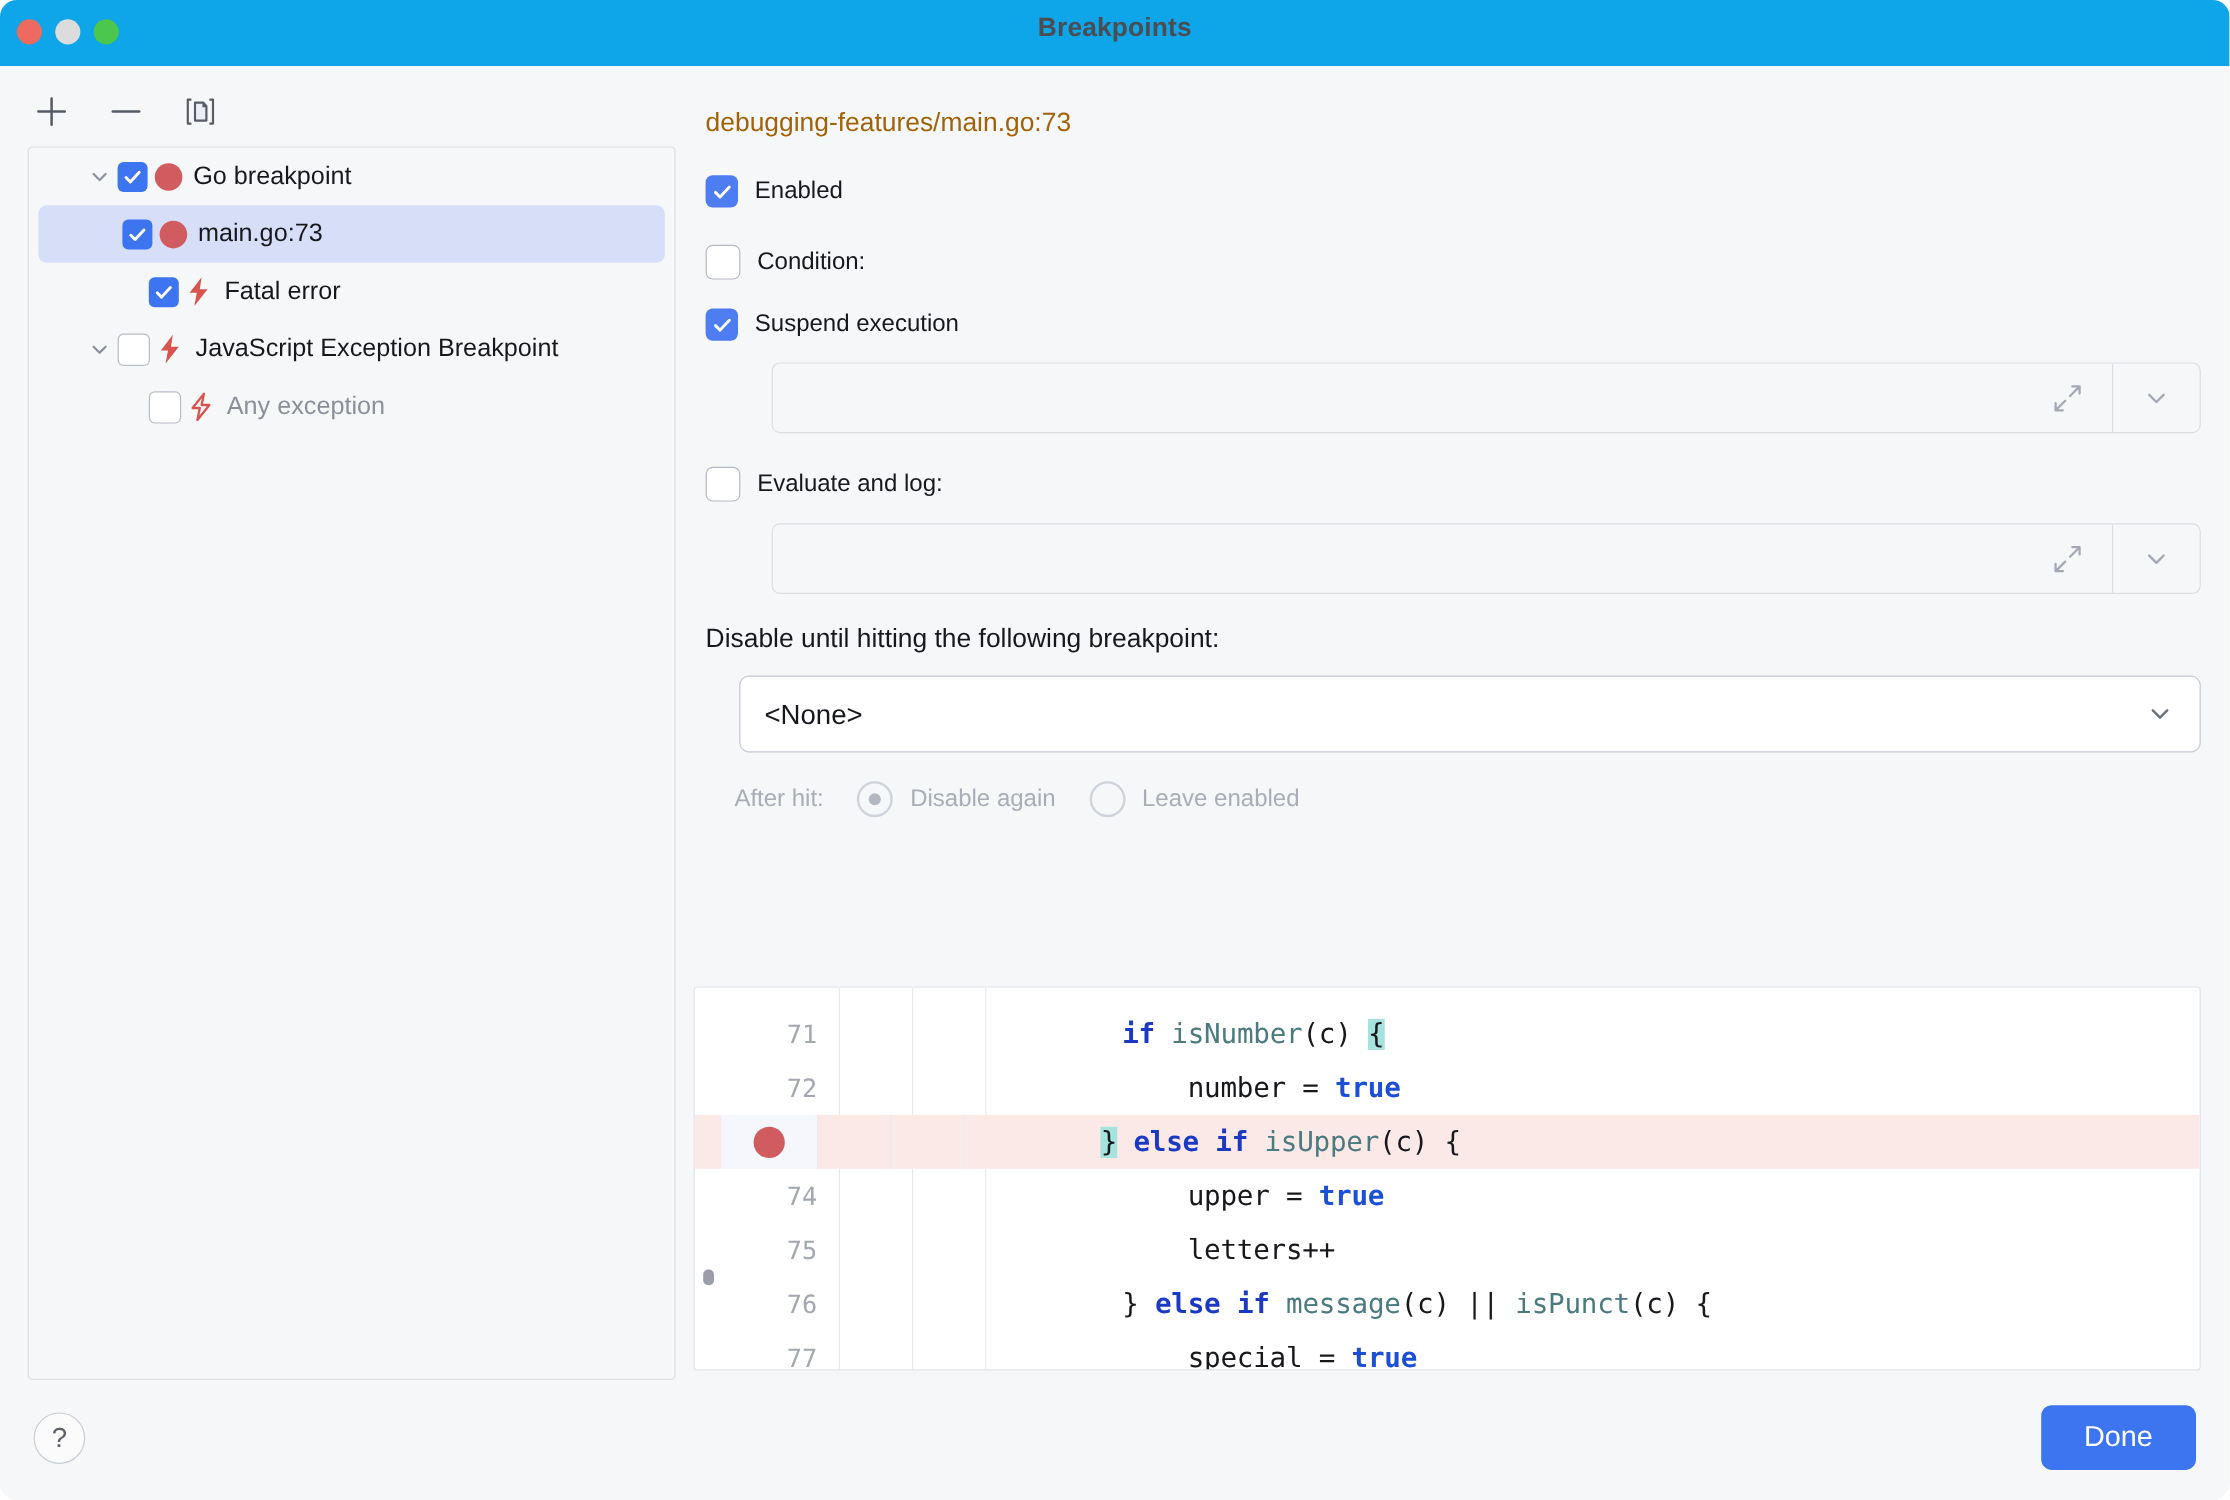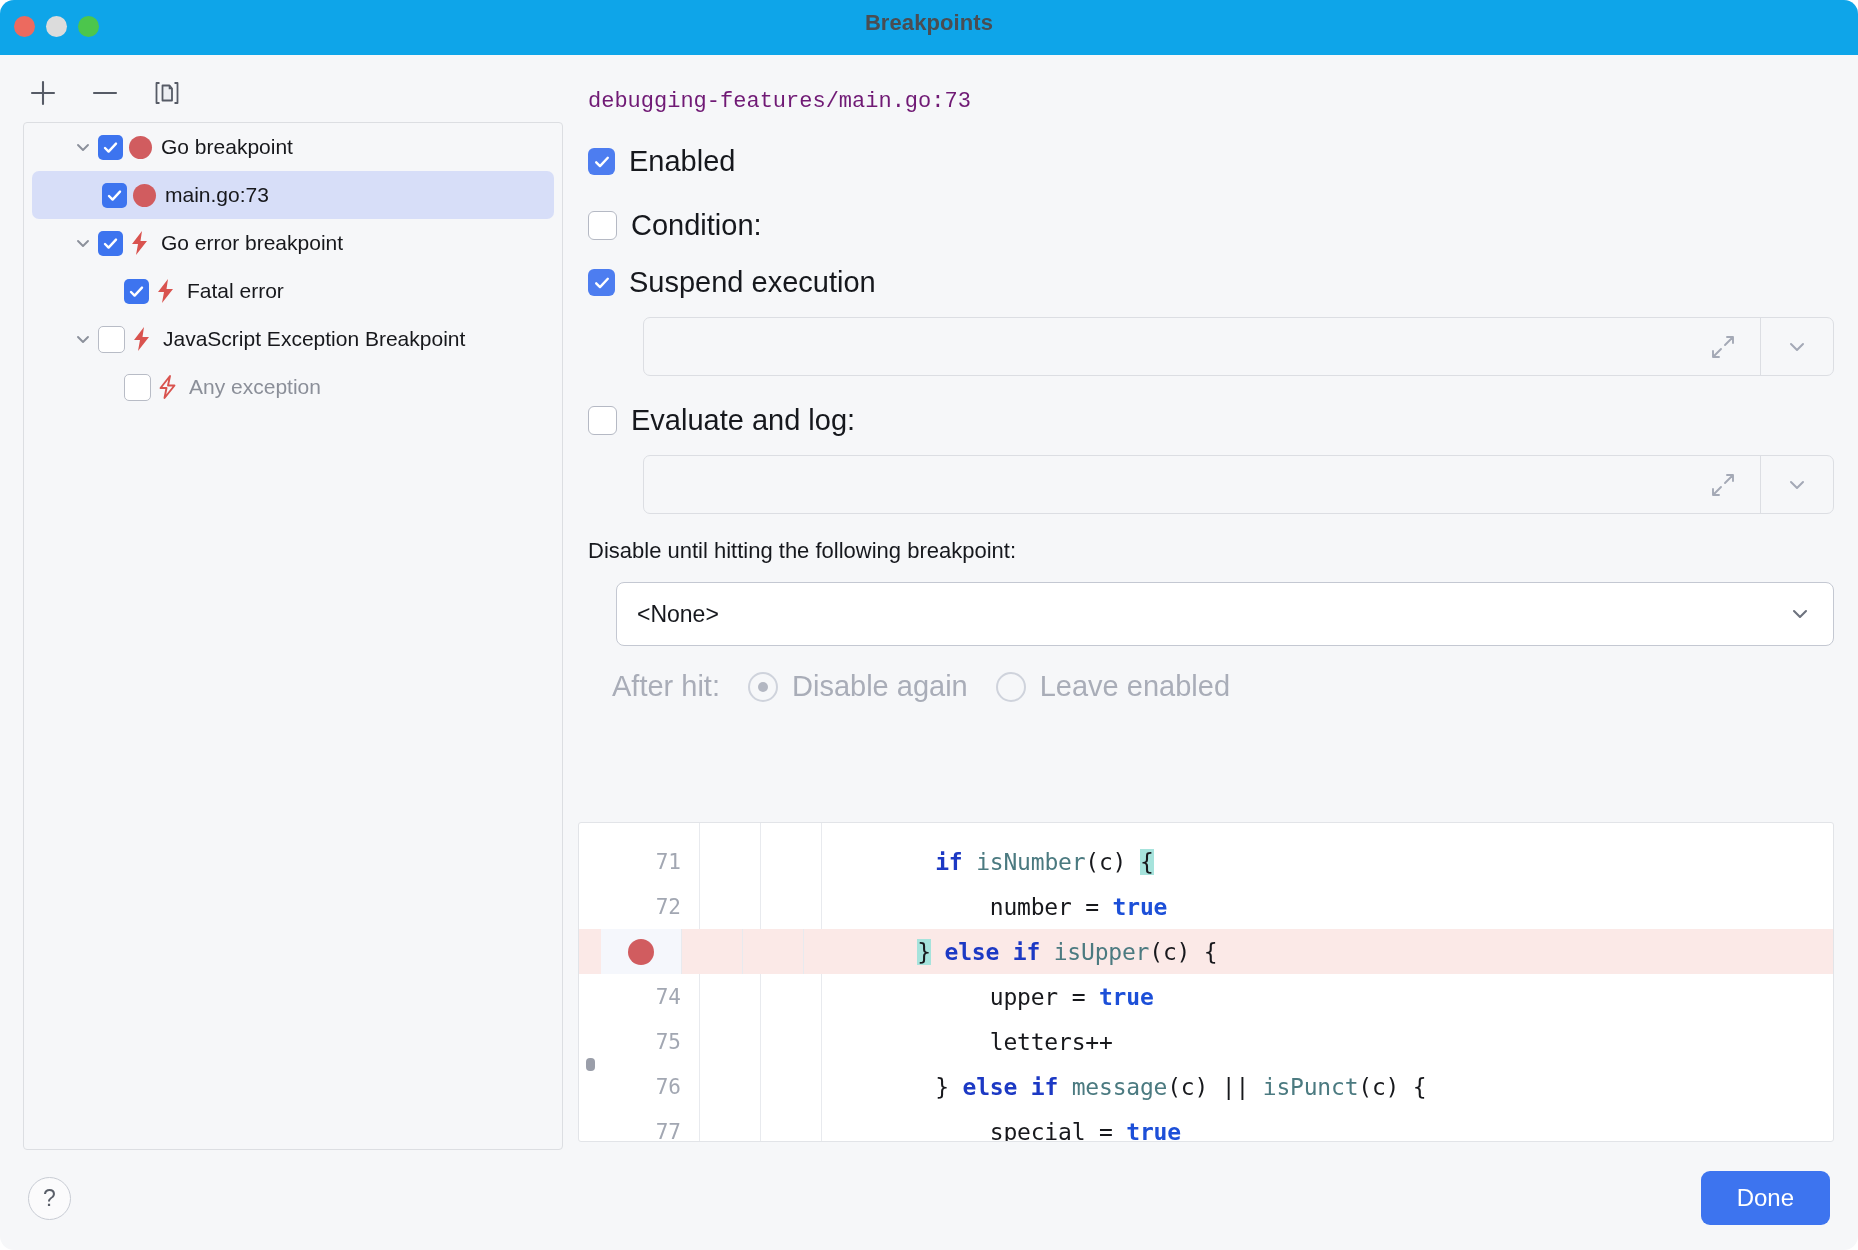--- a/index.html
+++ b/index.html
@@ -51,29 +51,29 @@
   }
   .cb.on{background:#3d74ef;}
   .cb.off{background:#ffffff;border:1.6px solid #b8bcc6;}
   .cb svg{display:block;}
   .bp-ico{width:34px;display:flex;align-items:center;justify-content:center;flex:0 0 auto;}
   .dot{width:23px;height:23px;border-radius:50%;background:#d15c5f;}
   .tlabel{font-size:21px;color:#17181c;margin-left:4px;}
   .tlabel.muted{color:#8b8f99;}
   
   .detail{position:absolute;left:588px;top:60px;right:24px;bottom:100px;}
-  .bp-path{font-size:22px;color:#701a75;margin:29px 0 0 0;font-family:Liberation Mono, monospace;}
+  .bp-path{font-size:22px;color:#a16207;margin:29px 0 0 0;}
   .row{display:flex;align-items:center;}
   .chk{
     width:27px;height:27px;border-radius:6px;flex:0 0 auto;
     display:flex;align-items:center;justify-content:center;
   }
   .chk.on{background:#4d7df0;}
   .chk.off{background:#ffffff;border:1.7px solid #b5b9c4;}
-  .lbl{font-size:29px;color:#16181d;margin-left:14px;}
+  .lbl{font-size:20px;color:#16181d;margin-left:14px;}
   .lbl.small{font-size:22px;}
   .lbl.muted{color:#a9adb8;}
   .field{
     height:57px;background:#f6f7f9;border:1.5px solid #dcdee3;border-radius:7px;
     display:flex;align-items:stretch;
   }
   .field .fin{flex:1 1 auto;}
   .field .expand{width:74px;display:flex;align-items:center;justify-content:center;}
   .field .drop{width:72px;border-left:1.5px solid #dcdee3;display:flex;align-items:center;justify-content:center;}
   .combo{
@@ -182,38 +182,20 @@
         <svg width="17" height="17" viewBox="0 0 17 17">
             <path d="M3 9 L6.6 12.6 L14 4.6" stroke="#fff" stroke-width="2.4" fill="none" stroke-linecap="round" stroke-linejoin="round"></path>
           </svg>
       </div>
       <div class="bp-ico">
           <div class="dot"></div>
         </div>
       <div class="tlabel">main.go:73</div>
     </div>
 
-    <div class="tree-row" style="padding-left:44px;">
-      <div class="twisty">
-        <svg width="20" height="20" viewBox="0 0 20 20">
-            <path d="M5 8 L10 13 L15 8" stroke="#8b909b" stroke-width="1.9" fill="none" stroke-linecap="round" stroke-linejoin="round"></path>
-          </svg>
-      </div>
-      <div class="cb on">
-        <svg width="17" height="17" viewBox="0 0 17 17">
-            <path d="M3 9 L6.6 12.6 L14 4.6" stroke="#fff" stroke-width="2.4" fill="none" stroke-linecap="round" stroke-linejoin="round"></path>
-          </svg>
-      </div>
-      <div class="bp-ico">
-        <svg width="24" height="26" viewBox="0 0 24 26">
-            <path d="M14 1 L4 14 H10 L8 25 L19 11 H12.5 Z" fill="#d9534f"></path>
-          </svg>
-      </div>
-      <div class="tlabel">Go error breakpoint</div>
-    </div>
 
     <div class="tree-row" style="padding-left:100px;">
       <div class="cb on">
         <svg width="17" height="17" viewBox="0 0 17 17">
             <path d="M3 9 L6.6 12.6 L14 4.6" stroke="#fff" stroke-width="2.4" fill="none" stroke-linecap="round" stroke-linejoin="round"></path>
           </svg>
       </div>
       <div class="bp-ico">
         <svg width="24" height="26" viewBox="0 0 24 26">
             <path d="M14 1 L4 14 H10 L8 25 L19 11 H12.5 Z" fill="#d9534f"></path>

